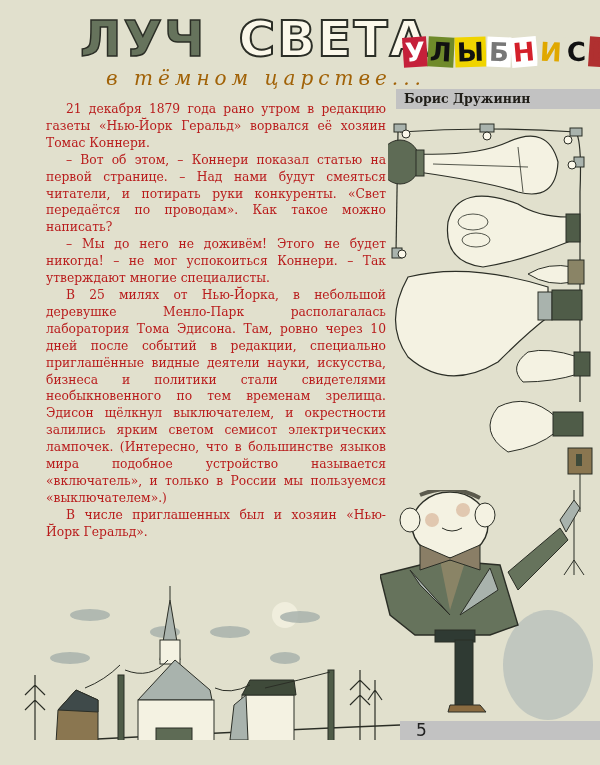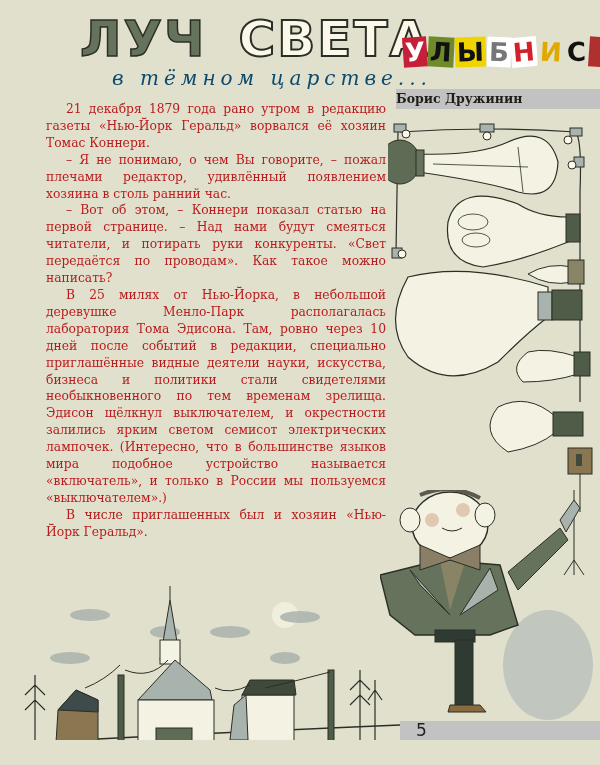--- a/index.html
+++ b/index.html
@@ -12,37 +12,37 @@
     }
     .title-main {
       position:absolute; left:80px; top:14px;
       font-family:"DejaVu Sans", sans-serif;
       font-size:50px; line-height:50px; letter-spacing:2px;
       font-weight:bold;
     }
     .title-main .w1 { color:#66735c; -webkit-text-stroke:1.5px #2b2e26; }
     .title-main .w2 { color:#fbf8ea; -webkit-text-stroke:2px #2b2e26; margin-left:32px; }
     .title-sub {
-      position:absolute; left:112px; top:66px;
+      position:absolute; left:106px; top:66px;
       font-family:"DejaVu Serif", serif; font-style:italic;
-      font-size:20px; letter-spacing:5px; color:#0c4a6e;
+      font-size:20px; letter-spacing:5px; color:#a16207;
     }
     .rubric {
       position:absolute; left:403px; top:32px; height:40px;
       display:flex; align-items:center;
     }
     .rubric span {
       display:inline-block; font-family:"DejaVu Sans", sans-serif; font-weight:bold;
       font-size:26px; line-height:30px; padding:0 2px; margin-right:1px;
     }
     .author-bar {
       position:absolute; left:396px; top:89px; width:204px; height:20px;
       background:#c2c2c2;
       font-size:12.5px; font-weight:bold; line-height:20px;
-      box-sizing:border-box;
+      padding-left:8px; box-sizing:border-box;
     }
     .article {
       position:absolute; left:46px; top:101px; width:340px;
       font-size:12.3px; line-height:16.9px; font-weight:normal;
       text-align:justify; color:#b91c1c;
     }
     .article p { margin:0; text-indent:20px; }
     .page-bar {
       position:absolute; left:400px; top:721px; width:200px; height:19px;
       background:#c2c2c2;
@@ -71,22 +71,22 @@
     <span style="background: rgb(225, 224, 205); color: rgb(17, 17, 17); transform: rotate(-2deg);">С</span>
     <span style="background: rgb(176, 48, 48); color: rgb(176, 48, 48); transform: rotate(4deg);">Ь</span>
   </div>
 
 <div class="author-bar">
   <span>Борис Дружинин</span>
 </div>
 
 <div class="article">
   <p>21 декабря 1879 года рано утром в редакцию газеты «Нью-Йорк Геральд» ворвался её хозяин Томас Коннери.</p>
-  <p>– Я не понимаю, о чем Вы говорите, – пожал плечами редактор, удивлённый появлением хозяина в столь ранний час.</p>
   <p>– Вот об этом, – Коннери показал статью на первой странице. – Над нами будут смеяться читатели, и потирать руки конкуренты. «Свет передаётся по проводам». Как такое можно написать?</p>
+  <p>– Мы до него не доживём! Этого не будет никогда! – не мог успокоиться Коннери. – Так утверждают многие специалисты.</p>
   <p>В 25 милях от Нью-Йорка, в небольшой деревушке Менло-Парк располагалась лаборатория Тома Эдисона. Там, ровно через 10 дней после событий в редакции, специально приглашённые видные деятели науки, искусства, бизнеса и политики стали свидетелями необыкновенного по тем временам зрелища. Эдисон щёлкнул выключателем, и окрестности залились ярким светом семисот электрических лампочек. (Интересно, что в большинстве языков мира подобное устройство называется «включатель», и только в России мы пользуемся «выключателем».)</p>
   <p>В числе приглашенных был и хозяин «Нью-Йорк Геральд».</p>
 </div>
 
 <svg class="illus" style="left:388px;top:112px" width="212" height="400" viewBox="0 0 212 400">
   <g fill="none" stroke="#2b2e26" stroke-width="1.2">
 
     <path d="M12 20 Q100 14 188 20 Q194 30 192 80 L192 290"></path>
     <path d="M10 20 L8 140"></path>
   </g>

